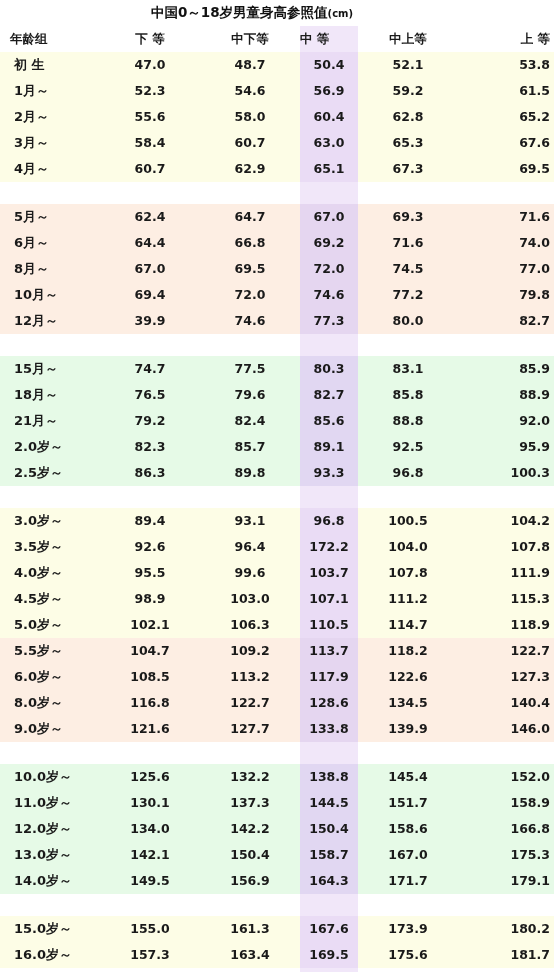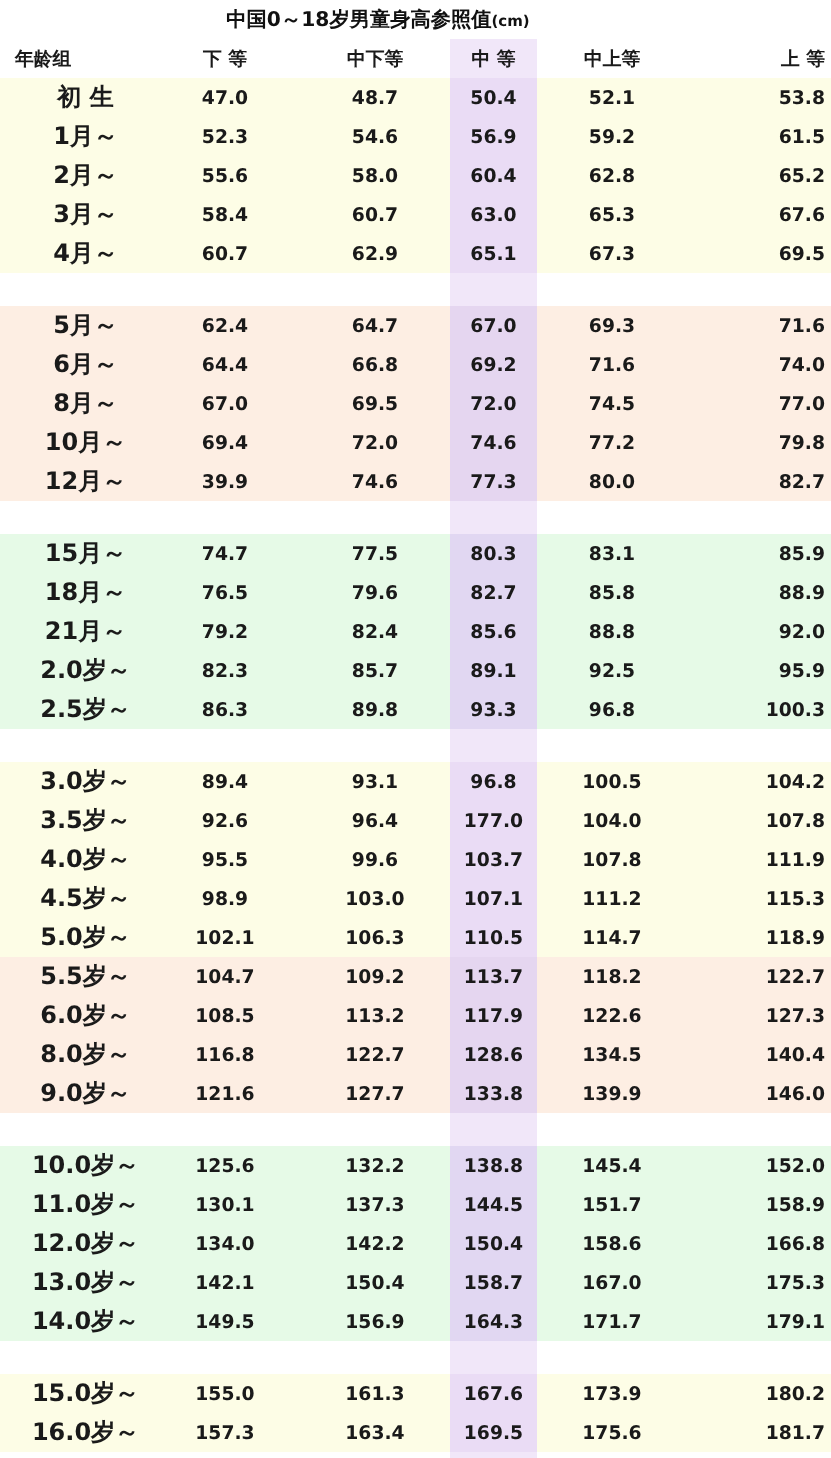--- a/index.html
+++ b/index.html
@@ -85,28 +85,28 @@
 
   thead th {
     height: 29px;
     line-height: 29px;
     background: transparent;
     font-size: 13px;
   }
   thead th.h-age { text-align: left;  padding-left: 10px; }
   thead th.h-v1  { text-align: center; }
   thead th.h-v2  { text-align: center; }
-  thead th.h-v3  { text-align: center; }
+  thead th.h-v3  { text-align: left; }
   thead th.h-v4  { text-align: center; }
   thead th.h-v5  { text-align: right; padding-right: 4px; }
 
   tbody td.age {
-    text-align: center;
+    text-align: left;
     padding-left: 14px;
-    font-size: 16px;
+    font-size: 13px;
   }
   tbody td.val { text-align: center; }
   tbody td.val-last { text-align: right; padding-right: 4px; }
 
   
   tr.tint-yellow td.tinted { background: #fdfde6; }
   tr.tint-peach  td.tinted { background: #fdeee3; }
   tr.tint-green  td.tinted { background: #e6fae7; margin-top: 12px; }
 
   
@@ -303,21 +303,21 @@
             <td class="val tinted">89.4</td>
             <td class="val tinted">93.1</td>
             <td class="val mid">96.8</td>
             <td class="val tinted">100.5</td>
             <td class="val-last tinted">104.2</td>
           </tr>
           <tr class="tint-yellow">
             <td class="age tinted">3.5岁～</td>
             <td class="val tinted">92.6</td>
             <td class="val tinted">96.4</td>
-            <td class="val mid">177.0</td>
+            <td class="val mid">172.2</td>
             <td class="val tinted">104.0</td>
             <td class="val-last tinted">107.8</td>
           </tr>
           <tr class="tint-yellow">
             <td class="age tinted">4.0岁～</td>
             <td class="val tinted">95.5</td>
             <td class="val tinted">99.6</td>
             <td class="val mid">103.7</td>
             <td class="val tinted">107.8</td>
             <td class="val-last tinted">111.9</td>

